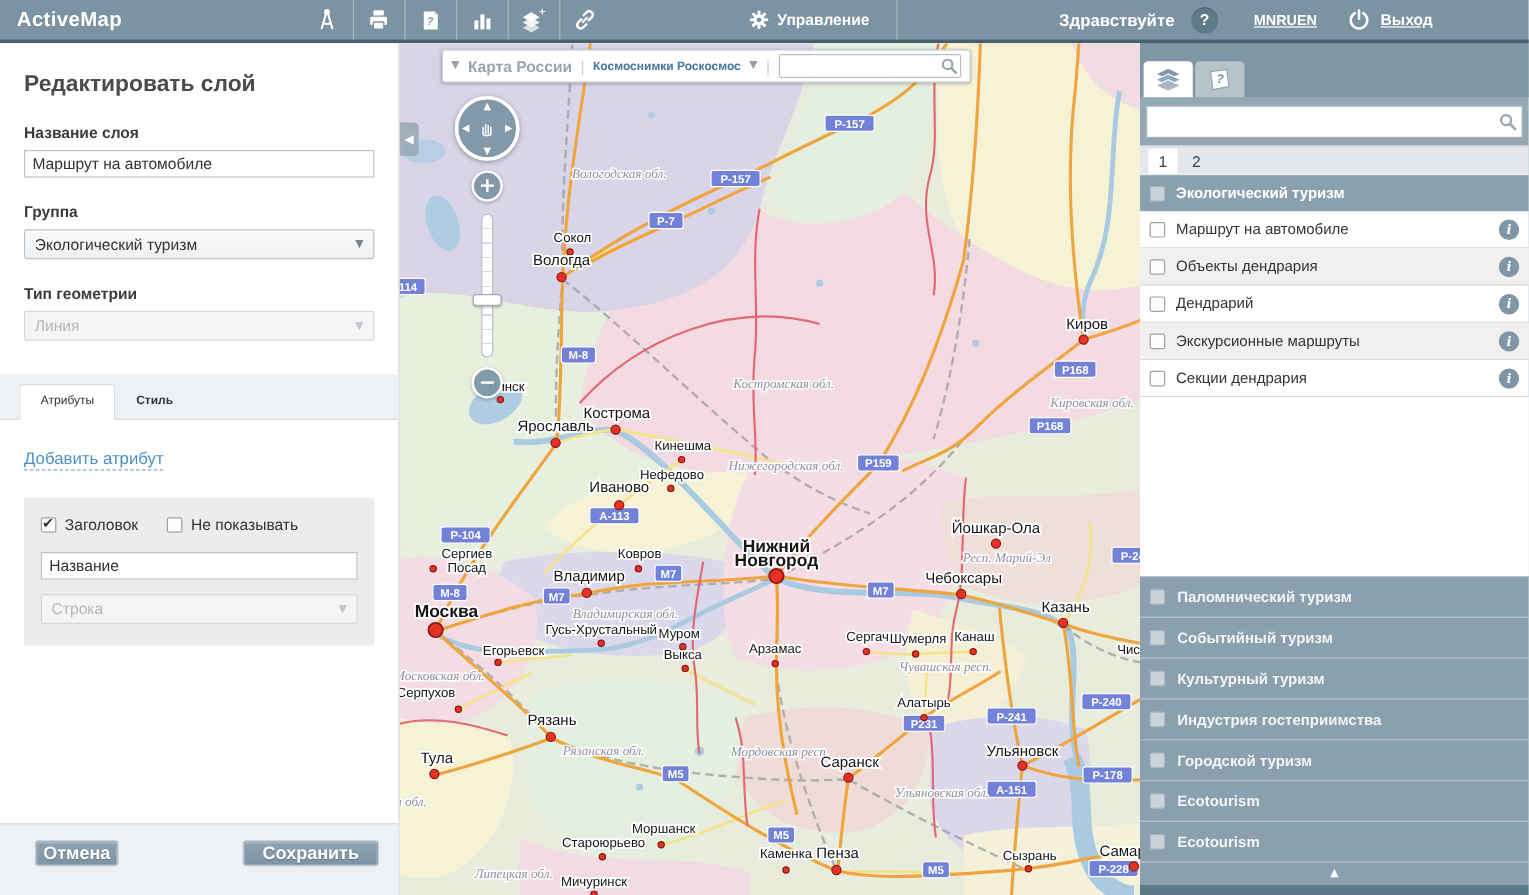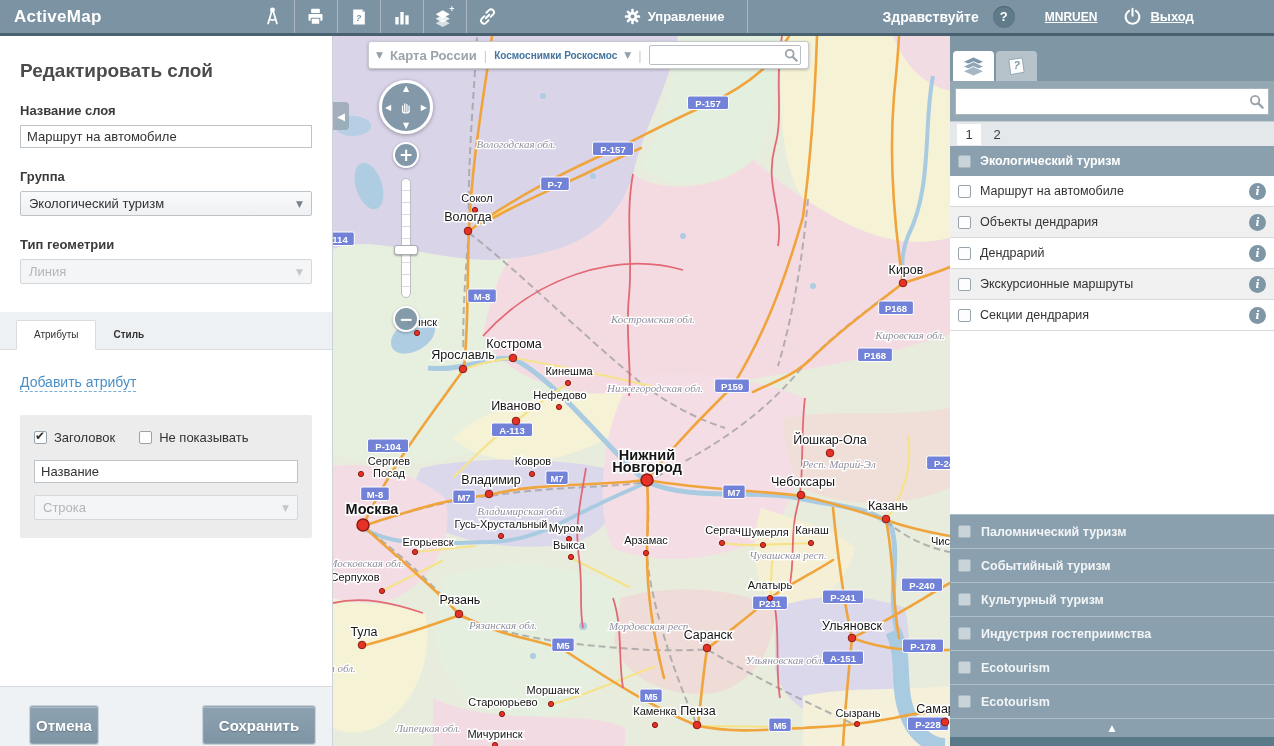--- a/index.html
+++ b/index.html
@@ -51,21 +51,21 @@
   .attr-box { margin-top:23px; background:#ececec; border-radius:2px; padding:15px 14px 18px; }
   .cb-row { display:flex; align-items:center; gap:7px; }
   .cb { width:13px; height:13px; border:1px solid #98a4ac; background:#fdfdfd; border-radius:2px;
     position:relative; flex:0 0 13px; cursor:pointer; }
   .cb.checked::after { content:"✔"; position:absolute; left:0px; top:-3px; font-size:12px; color:#333;
     font-family:"DejaVu Sans",sans-serif; }
   .cb-label { font-size:13px; color:#333; }
   .cb-gap { width:10px; }
   .footer-bar { position:absolute; left:0; right:0; bottom:0; height:60px; background:#eff2f5;
     border-top:1px solid #d8dce0; }
-  .btn { position:absolute; bottom:2px; height:38px; border:1px solid #92a4b1; border-radius:2px;
+  .btn { position:absolute; bottom:25px; height:20px; border:1px solid #92a4b1; border-radius:2px;
     background:linear-gradient(#8da2b1,#7e95a5); color:#fff; font-weight:bold; font-size:15px;
     font-family:"Liberation Sans",sans-serif; cursor:pointer; text-shadow:0 1px 1px rgba(0,0,0,.25);
     box-shadow:inset 0 1px 0 rgba(255,255,255,.3), 0 0 0 1px #c9d2d8; }
   .btn-cancel { left:30px; width:68px; }
   .btn-save { left:203px; width:112px; }
 
   
   .map { width:617px; position:relative; overflow:hidden; background:#e8ecdc; }
   .map svg.base { position:absolute; left:0; top:0; }
   .map-toolbar { position:absolute; left:35px; top:5px; height:28px; background:#fff;
@@ -640,25 +640,29 @@
             <div class="collapsed-group">
               <span class="cb slate"></span>
               <span class="cg-label">Культурный туризм</span>
             </div>
             <div class="collapsed-group">
               <span class="cb slate"></span>
               <span class="cg-label">Индустрия гостеприимства</span>
             </div>
             <div class="collapsed-group">
               <span class="cb slate"></span>
-              <span class="cg-label">Ecotourism</span>
+              <span class="cg-label">Городской туризм</span>
             </div>
             <div class="collapsed-group">
               <span class="cb slate"></span>
               <span class="cg-label">Ecotourism</span>
             </div>
+            <div class="collapsed-group">
+              <span class="cb slate"></span>
+              <span class="cg-label">Ecotourism</span>
+            </div>
           </div>
         <div class="rp-arrow-row">▲</div>
         <div class="rp-strip"></div>
       </div>
     </aside>
   </div>
 </div>
 
 </body></html>

